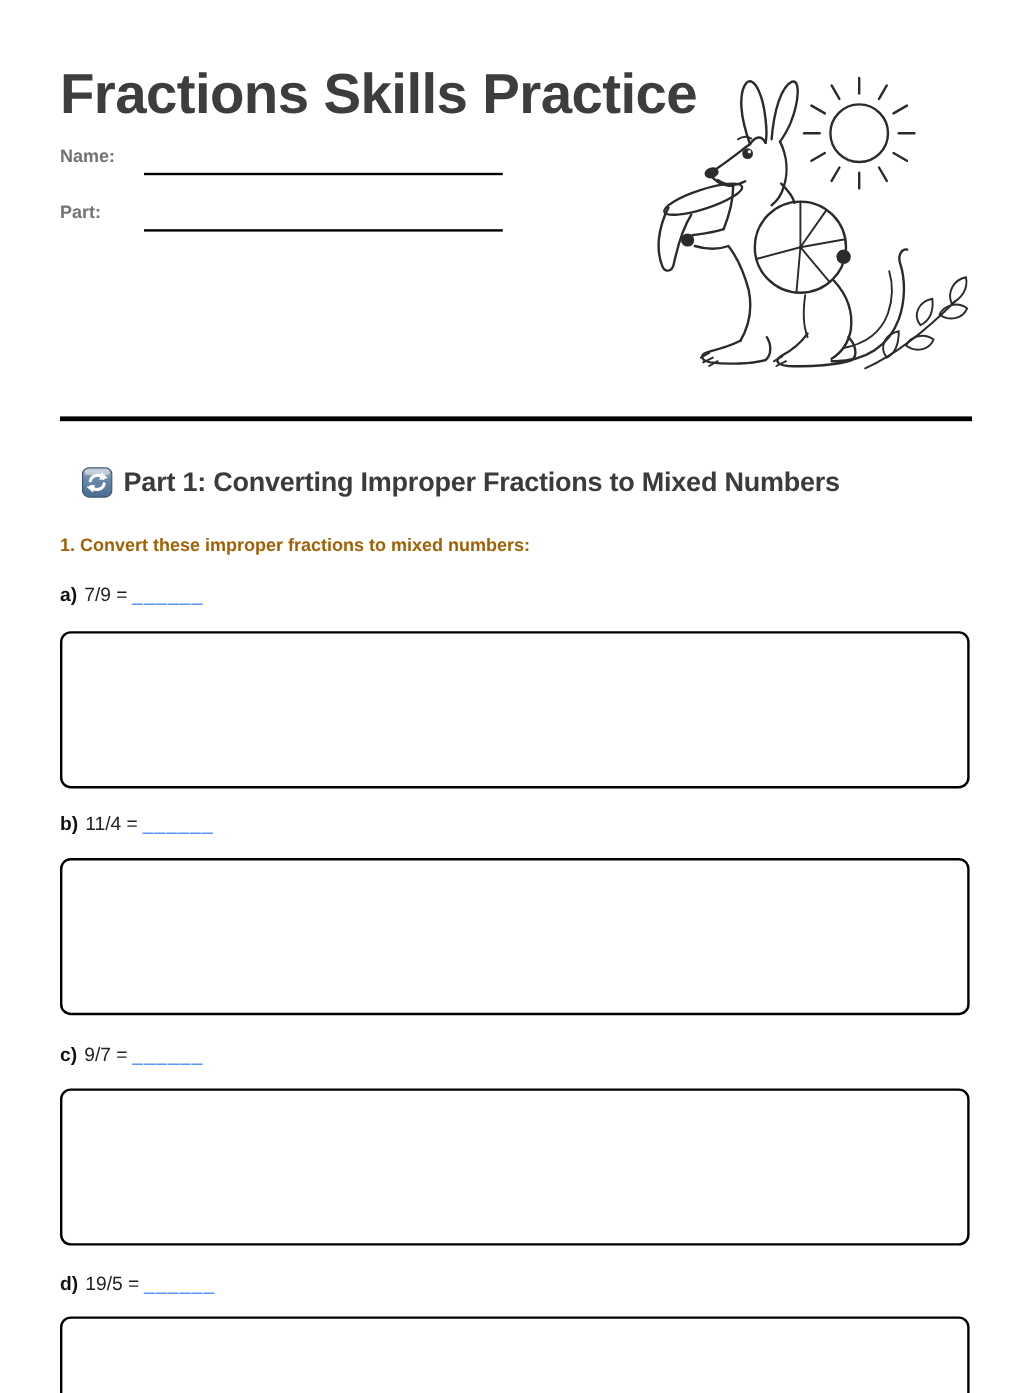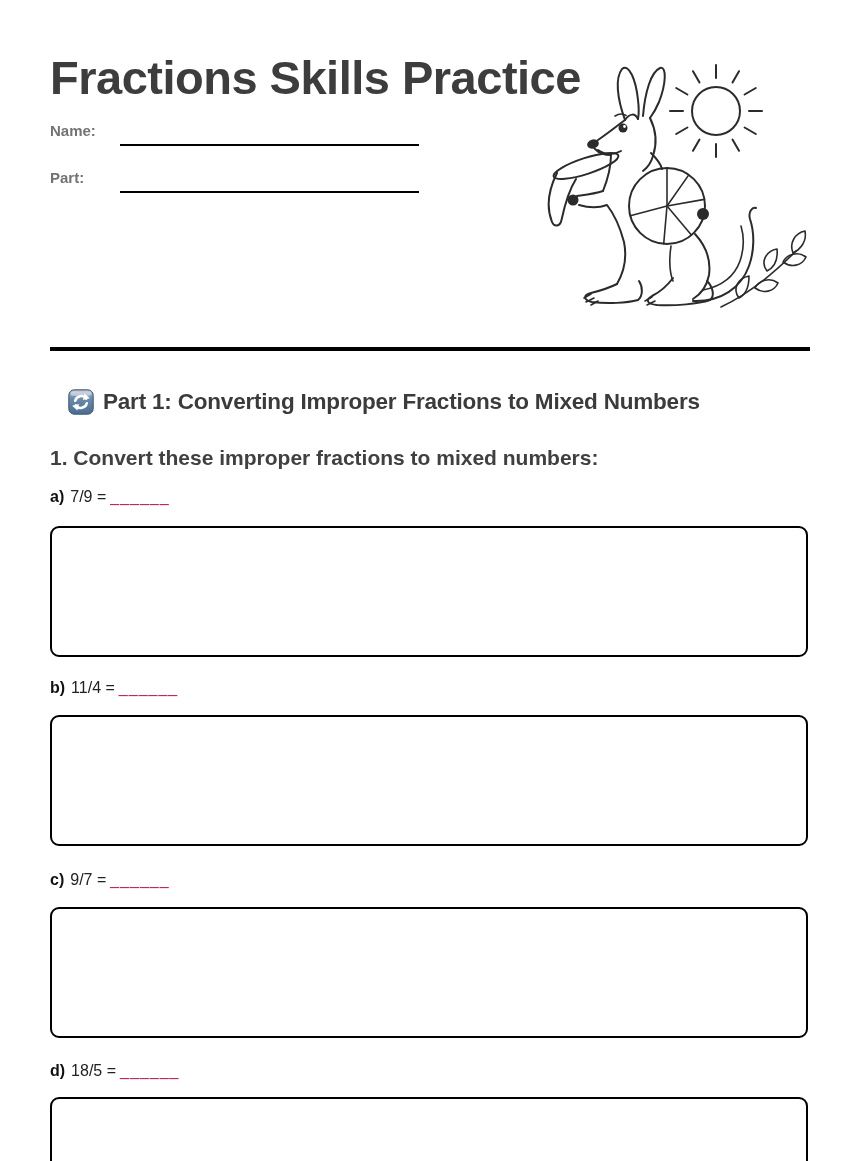--- a/index.html
+++ b/index.html
@@ -36,29 +36,29 @@
     position:absolute; left:50px; top:389px;
     display:flex; gap:9px;padding-left:18px;
   }
   .part-heading .icon-wrap { width:26px; height:26px; flex:0 0 auto; }
   .part-heading .heading-text {
     font-size:22.5px; font-weight:700; color:#3b3b3b; letter-spacing:-0.2px;
   }
 
   .instruction {
     position:absolute; left:50px; top:446px;
-    font-size:21px; font-weight:700; color:#404040;
+    font-size:15px; font-weight:700; color:#a16207;
   }
 
   .q-label {
     position:absolute; left:50px;
     font-size:16px; color:#222;
   }
   .q-label .q-letter { font-weight:700; color:#111; margin-right:6px; }
-  .q-label .q-blank { color:#be185d; margin-left:4px; letter-spacing:1px; }
+  .q-label .q-blank { color:#3b82f6; margin-left:4px; letter-spacing:1px; }
   .q-a { top:488px; } .q-b { top:679px;text-align:right; } .q-c { top:871px; } .q-d { top:1062px; }
 
   .answer-box {
     position:absolute; left:50px; width:758px; height:131px;
     border:2.5px solid #000; border-radius:9px; background:#fff;
   }
   .box-a { top:526px; } .box-b { top:715px; } .box-c { top:907px; } .box-d { top:1097px; }
 
   svg .ln { fill:none; stroke:#2b2b2b; stroke-width:2; stroke-linecap:round; stroke-linejoin:round; }
   svg .thin { fill:none; stroke:#2b2b2b; stroke-width:1.6; stroke-linecap:round; stroke-linejoin:round; }
@@ -189,17 +189,17 @@
     <span class="q-letter">b)</span><span>11/4 =</span><span class="q-blank">______</span>
   </div>
   <div class="answer-box box-b"></div>
 
   <div class="q-label q-c">
     <span class="q-letter">c)</span><span>9/7 =</span><span class="q-blank">______</span>
   </div>
   <div class="answer-box box-c"></div>
 
   <div class="q-label q-d">
-    <span class="q-letter">d)</span><span>18/5 =</span><span class="q-blank">______</span>
+    <span class="q-letter">d)</span><span>19/5 =</span><span class="q-blank">______</span>
   </div>
   <div class="answer-box box-d"></div>
 
 </div>
 
 </body></html>

